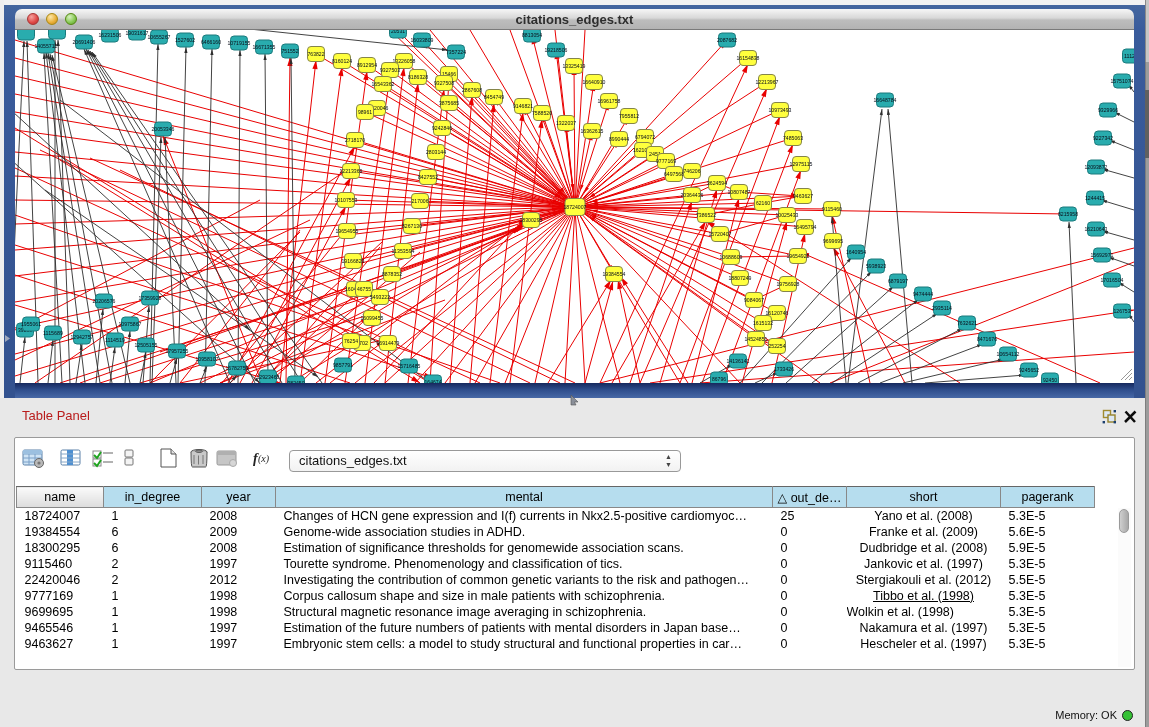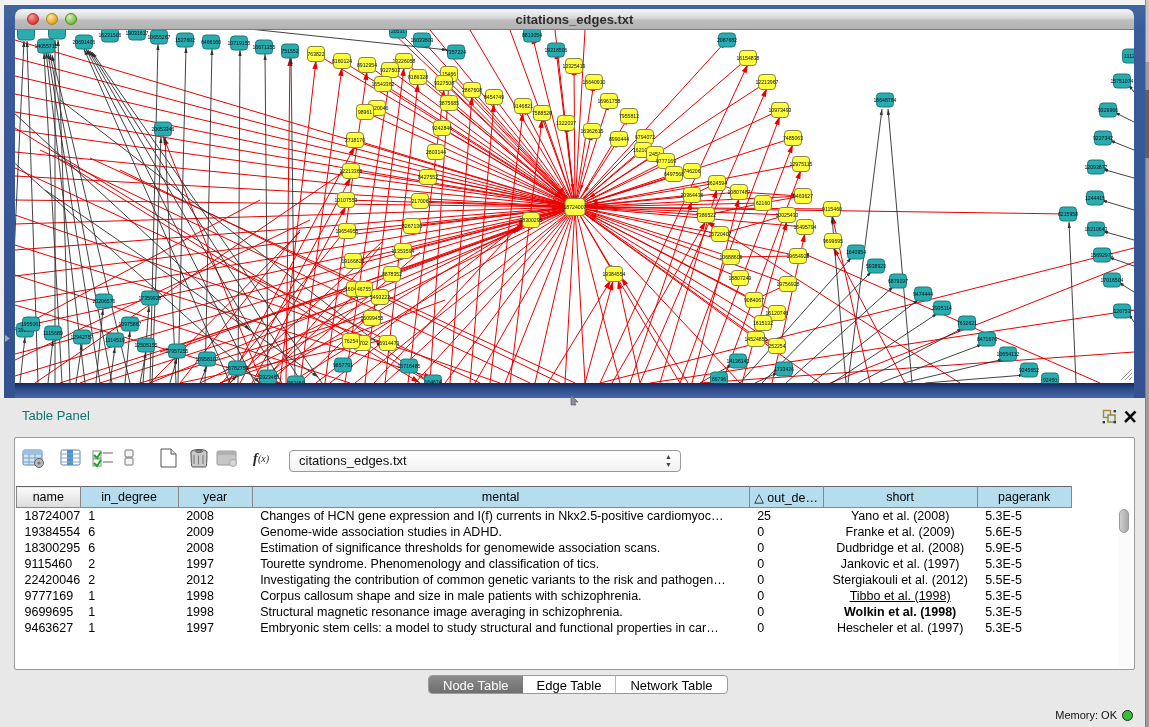--- a/index.html
+++ b/index.html
@@ -13,21 +13,21 @@
   border-bottom:1px solid #7a7a7a; }
 #titlebar .title { position:absolute; left:0; right:0; top:3px; text-align:center;
   font-size:13px; font-weight:700; color:#2e2e2e; }
 .tl { position:absolute; top:4px; width:12px; height:12px; border-radius:50%; }
 #canvas { position:absolute; left:15px; top:30px; width:1119px; height:353px;
   background:#ffffff; overflow:hidden; }
 #winbottom { position:absolute; left:15px; top:383px; width:1119px; height:15px;
   background:linear-gradient(#16295e, #2e4d8c 45%, #4768a6); }
 #grip { position:absolute; left:1118px; top:366px; width:15px; height:15px; }
 #panel { position:absolute; left:0; top:398px; width:1149px; height:329px; background:#e8e8e8; }
-#paneltitle { position:absolute; left:22px; top:10px; font-size:13px; color:#0f766e;text-align:right; }
+#paneltitle { position:absolute; left:22px; top:10px; font-size:13px; color:#b91c1c;text-align:right; }
 #tablebox { position:absolute; left:14px; top:39px; width:1121px; height:233px;
   background:#fff; border:1px solid #9a9a9a; border-radius:2px; }
 #dropdown { position:absolute; left:274px; top:12px; width:392px; height:22px;
   background:linear-gradient(#ffffff,#f2f2f2); border:1px solid #999; border-radius:4px;
   font-size:13px; color:#111; line-height:20px; padding-left:9px; }
 #dropdown .arr { position:absolute; right:3px; top:2px; width:17px; height:16px;
   color:#444; font-size:7px; line-height:8px; text-align:center; }
 table.data { position:absolute; left:1px; top:48px; border-collapse:collapse;
   font-size:12.5px; color:#000; }
 table.data th { font-weight:400; font-size:12.5px; height:21px;
@@ -867,21 +867,21 @@
  <rect x="196" y="4" width="19" height="4" fill="#b0b0b0"></rect>
  <circle cx="212" cy="16" r="3.5" fill="#d6d6d6" stroke="#aaa"></circle>
 
  <text x="232" y="16" font-family="Liberation Serif, serif" font-style="italic" font-weight="700" font-size="14" fill="#222">f</text>
  <text x="237" y="15" font-family="Liberation Serif, serif" font-style="italic" font-size="10" fill="#222">(x)</text>
 </svg>
     <div id="dropdown">citations_edges.txt<div class="arr">▲<br>▼</div></div>
     <table class="data">
         <tbody>
           <tr>
-            <th class="first" style="width:63px">name</th>
+            <th class="first" style="width:87px">name</th>
             <th style="width:98px">in_degree</th>
             <th style="width:74px">year</th>
             <th style="width:497px">mental</th>
             <th style="width:74px">△ out_de…</th>
             <th style="width:154px">short</th>
             <th style="width:94px">pagerank</th>
           </tr>
           <tr>
             <td style="">18724007</td>
             <td style="">1</td>
@@ -935,44 +935,47 @@
             <td style="">0</td>
             <td style="text-align:center;padding:0;text-decoration:underline;">Tibbo et al. (1998)</td>
             <td style="">5.3E‑5</td>
           </tr>
           <tr>
             <td style="">9699695</td>
             <td style="">1</td>
             <td style="">1998</td>
             <td style="">Structural magnetic resonance image averaging in schizophrenia.</td>
             <td style="">0</td>
-            <td style="text-align:center;padding:0;font-weight:bold;">Wolkin et al. (1998)</td>
+            <td style="text-align:left;padding:0;">Wolkin et al. (1998)</td>
+            <td style="">5.3E‑5</td>
+          </tr>
+          <tr>
+            <td style="">9465546</td>
+            <td style="">1</td>
+            <td style="">1997</td>
+            <td style="">Estimation of the future numbers of patients with mental disorders in Japan base…</td>
+            <td style="">0</td>
+            <td style="text-align:center;padding:0;">Nakamura et al. (1997)</td>
             <td style="">5.3E‑5</td>
           </tr>
           <tr>
             <td style="">9463627</td>
             <td style="">1</td>
             <td style="">1997</td>
             <td style="">Embryonic stem cells: a model to study structural and functional properties in car…</td>
             <td style="">0</td>
             <td style="text-align:center;padding:0;">Hescheler et al. (1997)</td>
             <td style="">5.3E‑5</td>
           </tr>
         </tbody>
       </table>
     <div id="scroll">
         <div id="thumb"></div>
       </div>
   </div>
-  <div id="tabs">
-    <div class="sel">Node Table</div>
-      <div>Edge Table</div>
-      <div class="sep"></div>
-      <div>Network Table</div>
-  </div>
   <div id="memory">Memory: OK</div>
   <div id="memdot"></div>
 </div>
 <div id="rightstrip"></div>
 <div style="position:absolute;right:0;top:0;width:4px;height:62px;background:#c6c6c6;border-left:1px solid #8a8a8a"></div>
 <div style="position:absolute;right:0;top:90px;width:4px;height:68px;background:#606060"></div>
 <svg width="8" height="10" style="position:absolute;left:4px;top:334px">
  <path d="M1 1 L6 4.5 L1 8 Z" fill="#9fa8bd"></path>
 </svg>
 <svg width="12" height="12" style="position:absolute;left:569px;top:394px">

